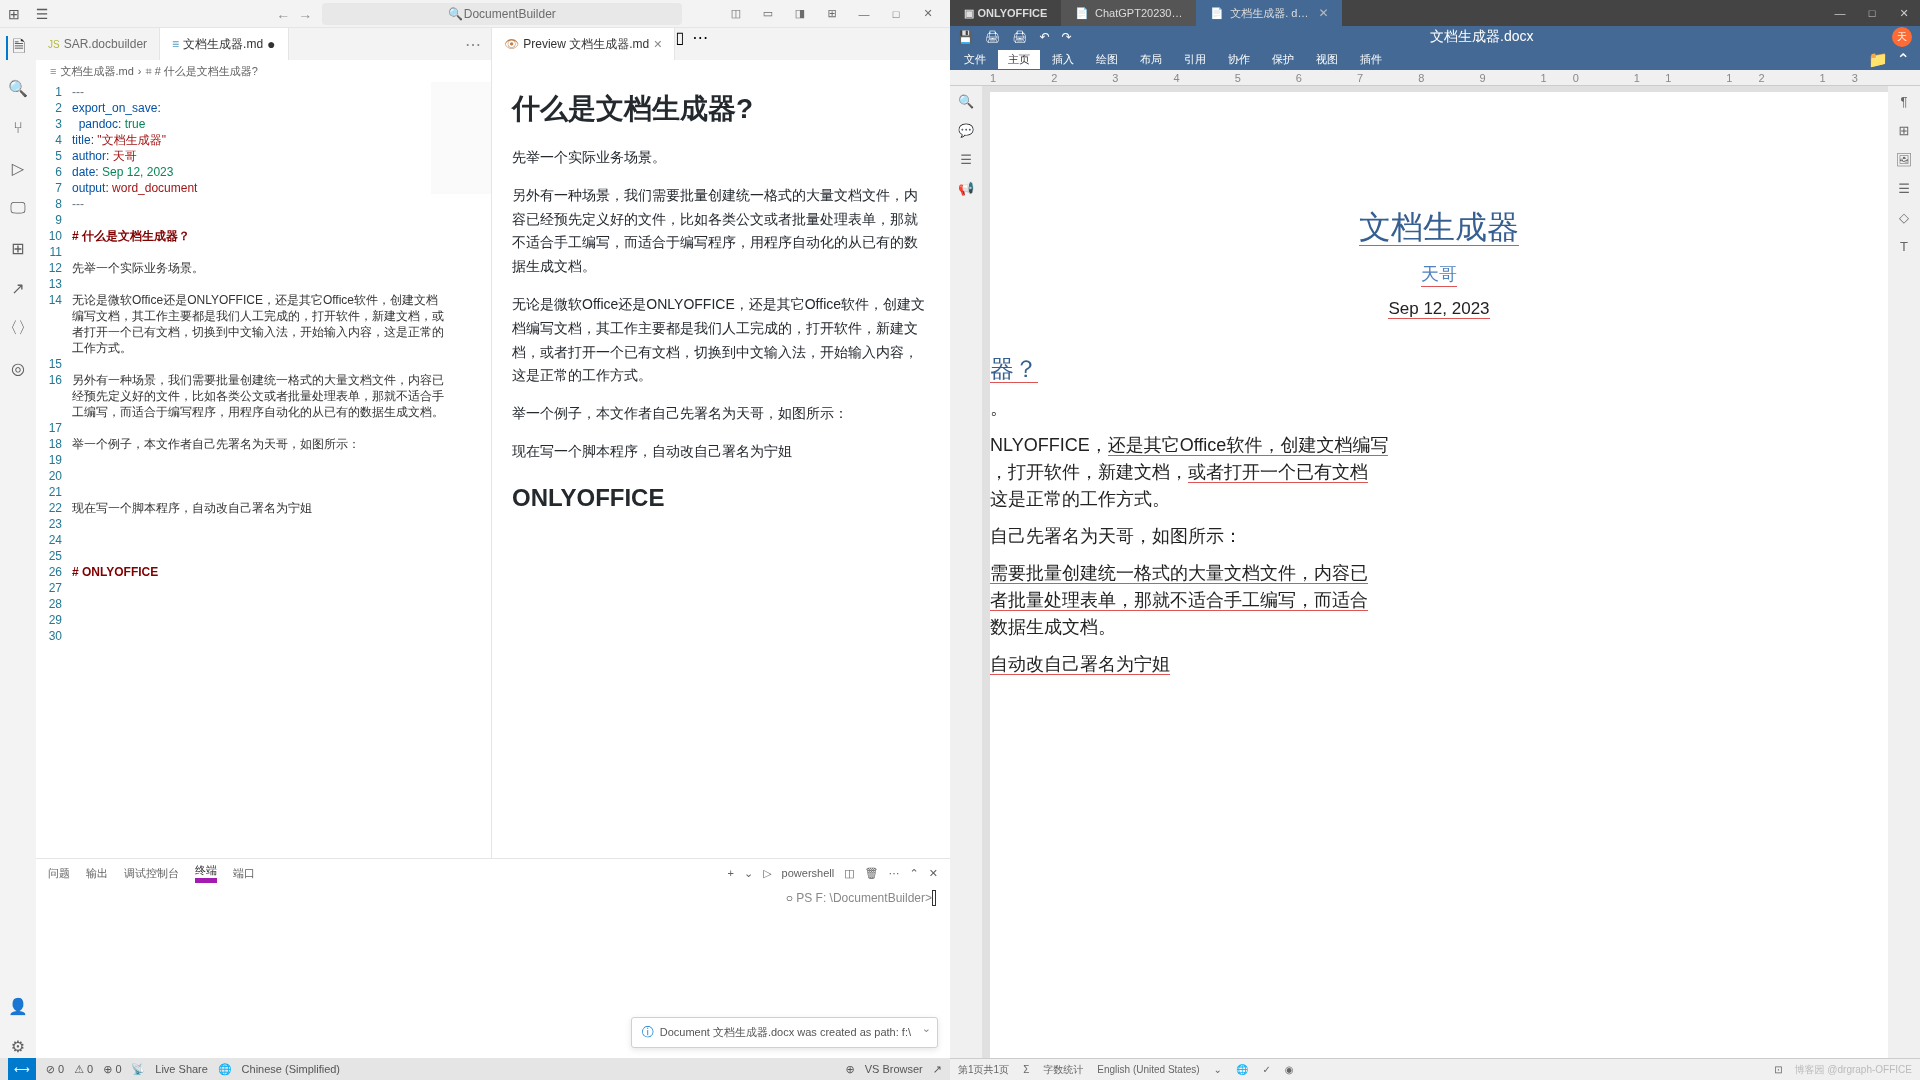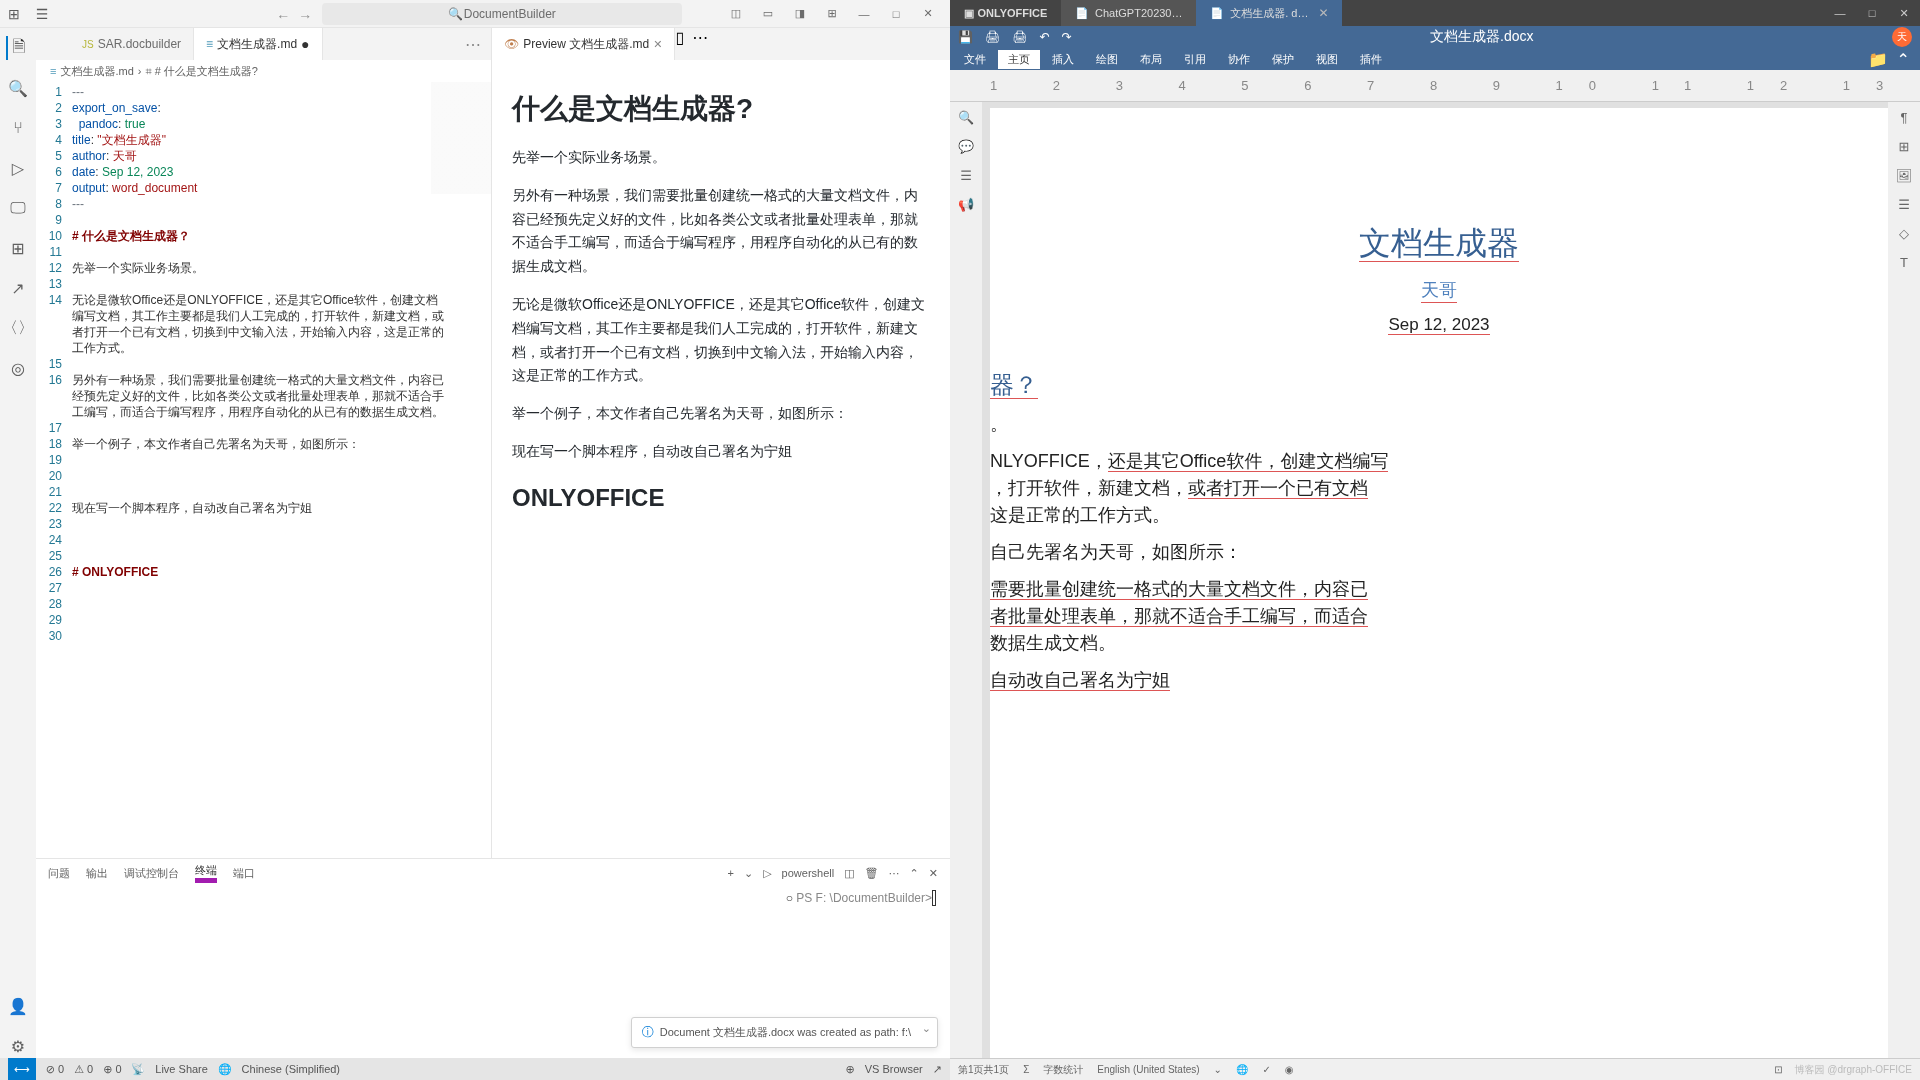--- a/index.html
+++ b/index.html
@@ -69,21 +69,21 @@
 .oo-title .winctl { margin-left: auto; display: flex; }
 .oo-title .winctl span { width: 32px; display: flex; align-items: center; justify-content: center; color: #ccc; font-size: 11px; }
 .oo-toolbar1 { height: 22px; background: #446995; display: flex; align-items: center; padding: 0 8px; gap: 12px; }
 .oo-toolbar1 .ticon { color: #fff; font-size: 12px; }
 .oo-toolbar1 .docname { margin: 0 auto; color: #fff; font-size: 14px; }
 .oo-toolbar1 .user { width: 20px; height: 20px; border-radius: 50%; background: #ff6b35; color: #fff; font-size: 10px; display: flex; align-items: center; justify-content: center; }
 .oo-menu { height: 22px; background: #446995; display: flex; align-items: center; padding: 0 4px; gap: 2px; }
 .oo-menu .mitem { padding: 2px 10px; font-size: 11px; color: #fff; }
 .oo-menu .mitem.active { background: #fff; color: #333; }
 .oo-menu .mright { margin-left: auto; display: flex; gap: 8px; padding-right: 6px; }
-.oo-ruler { height: 32px; background: #f0f0f0; border-bottom: 1px solid #ccc; font-size: 13px; color: #888; display: flex; align-items: center; padding-left: 40px; letter-spacing: 26px; }
+.oo-ruler { height: 16px; background: #f0f0f0; border-bottom: 1px solid #ccc; font-size: 11px; color: #888; display: flex; align-items: center; padding-left: 40px; letter-spacing: 26px; }
 .oo-doc { flex: 1; display: flex; overflow: hidden; }
 .oo-leftbar { width: 32px; background: #f0f0f0; display: flex; flex-direction: column; align-items: center; padding-top: 8px; gap: 14px; }
 .oo-leftbar span { color: #666; font-size: 13px; }
 .oo-page-wrap { flex: 1; background: #e0e0e0; padding: 6px 0 0 8px; overflow: hidden; }
 .oo-page { background: #fff; height: 100%; padding: 24px 0px 35px 0px; font-family: "Times New Roman", serif; color: #222; overflow: hidden; }
 .oo-doc-title { text-align: center; font-size: 32px; color: #365f91; font-weight: normal; margin-top: 90px; margin-bottom: 12px; }
 .oo-doc-title span { border-bottom: 1px solid #d55; }
 .oo-author { text-align: center; font-size: 18px; color: #4f81bd; border-bottom: 1px solid #d55; display: inline-block; }
 .oo-author-wrap { text-align: center; margin-bottom: 12px; }
 .oo-date { text-align: center; font-size: 17px; margin-bottom: 34px; }
@@ -137,21 +137,21 @@
       <div class="spacer"></div>
       <div class="aicon">👤</div>
       <div class="aicon">⚙</div>
     </div>
     <div class="vs-main">
       <div class="vs-split">
 
         <div style="display:flex; flex-direction:column; width:455px;">
           <div class="vs-tabs">
             <div class="vs-tab">
-              <span style="color:#b7b73b; font-size:10px;margin-left:34px;">JS</span>
+              <span style="color:#b7b73b; font-size:10px;">JS</span>
               <span>SAR.docbuilder</span>
             </div>
             <div class="vs-tab active">
               <span style="color:#519aba;">≡</span>
               <span>文档生成器.md</span>
               <span class="dot">●</span>
             </div>
             <div class="more">⋯</div>
           </div>
           <div class="vs-breadcrumb">

